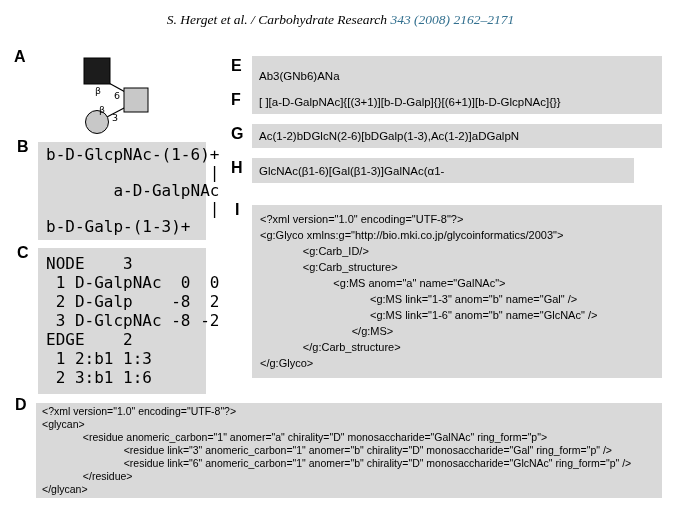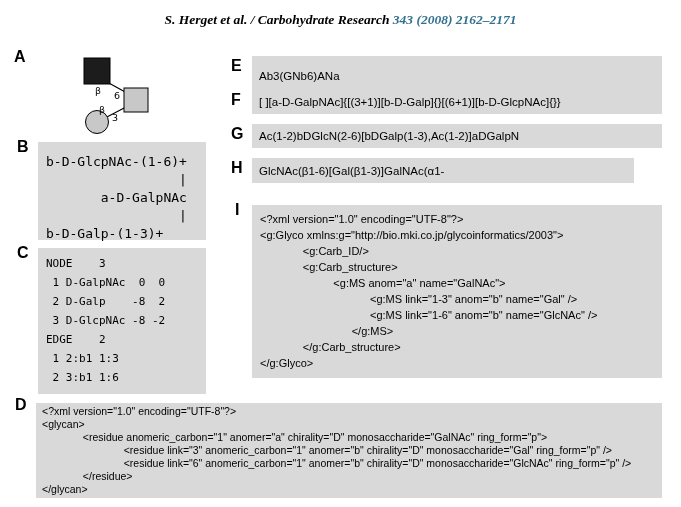--- a/index.html
+++ b/index.html
@@ -3,21 +3,21 @@
 <meta charset="utf-8">
 <style>
   * { margin:0; padding:0; box-sizing:border-box; }
   html,body { background:#ffffff; }
   #page {
     position:relative; width:681px; height:507px; background:#fff;
     font-family:"Liberation Sans", sans-serif; overflow:hidden; color:#000;
   }
   .hdr {
     position:absolute; top:12px; left:0; width:100%; text-align:center;
-    font-family:"Liberation Serif", serif; font-style:italic; font-size:13.5px;font-weight:bold;
+    font-family:"Liberation Serif", serif; font-style:italic; font-size:13.5px;
   }
   .hdr .cite { color:#33708f; }
   .plabel {
     position:absolute; font-weight:bold; font-size:16px; line-height:18px;
     font-family:"Liberation Sans", sans-serif;
   }
   .gbox { position:absolute; background:#d9d9d9; }
   pre.gbox { white-space:pre; }
   .oneline { display:flex; align-items:center; padding-left:7px; font-size:11.5px; }
   .mono { font-family:"DejaVu Sans Mono", monospace; }
@@ -35,22 +35,22 @@
 
   #diagram-a { position:absolute; left:60px; top:50px; }
   #diagram-a .lnk { stroke:#000; stroke-width:1.2; }
   #diagram-a text { font-family:"DejaVu Sans", sans-serif; font-size:9.5px; fill:#000; }
 
   #box-e { left:252px; top:56px;  width:410px; height:40px; }
   #box-f { left:252px; top:90px;  width:410px; height:24px; }
   #box-g { left:252px; top:124px; width:410px; height:24px; }
   #box-h { left:252px; top:158px; width:382px; height:25px; }
   #box-i { left:252px; top:205px; width:410px; height:173px; font-size:11px;  line-height:16px;   padding:6px 8px; }
-  #box-b { left:38px;  top:142px; width:168px; height:98px;  font-size:13px; line-height:18px;  padding:11px 8px; }
-  #box-c { left:38px;  top:248px; width:168px; height:146px; font-size:11px; line-height:19px;  padding:6px 8px; }
+  #box-b { left:38px;  top:142px; width:168px; height:98px;  font-size:16px; line-height:18px;  padding:4px 8px; }
+  #box-c { left:38px;  top:248px; width:168px; height:146px; font-size:16px; line-height:19px;  padding:6px 8px; }
   #box-d { left:36px;  top:403px; width:626px; height:95px;  font-size:10.5px; line-height:13px;  padding:2px 6px; }
 </style>
 </head>
 <body>
 
 <div id="page">
 
   <div class="hdr"><span>S. Herget et al. / Carbohydrate Research </span><span class="cite">343 (2008) 2162–2171</span></div>
 
   <div class="plabel" id="lab-a">A</div>

